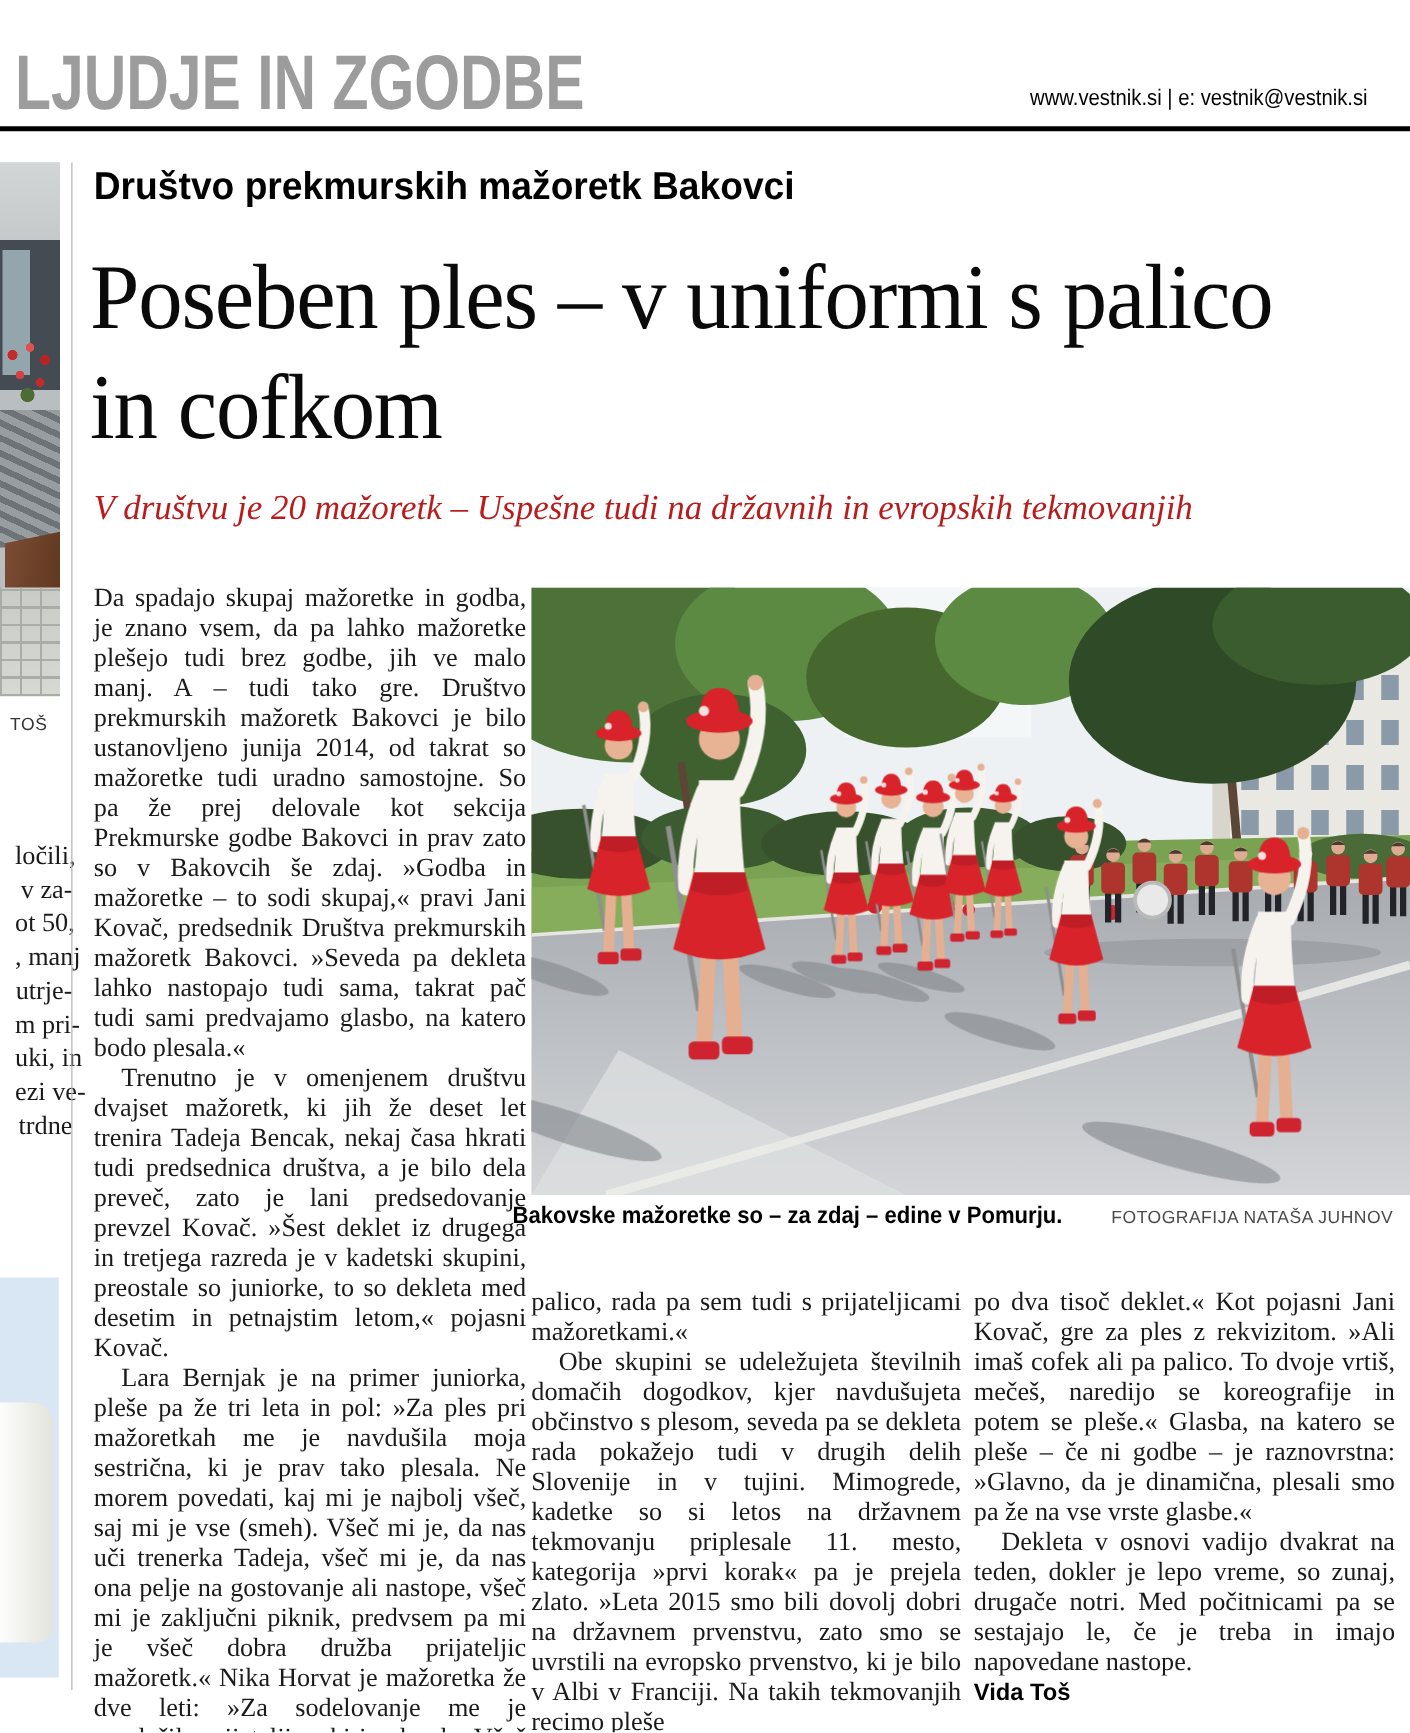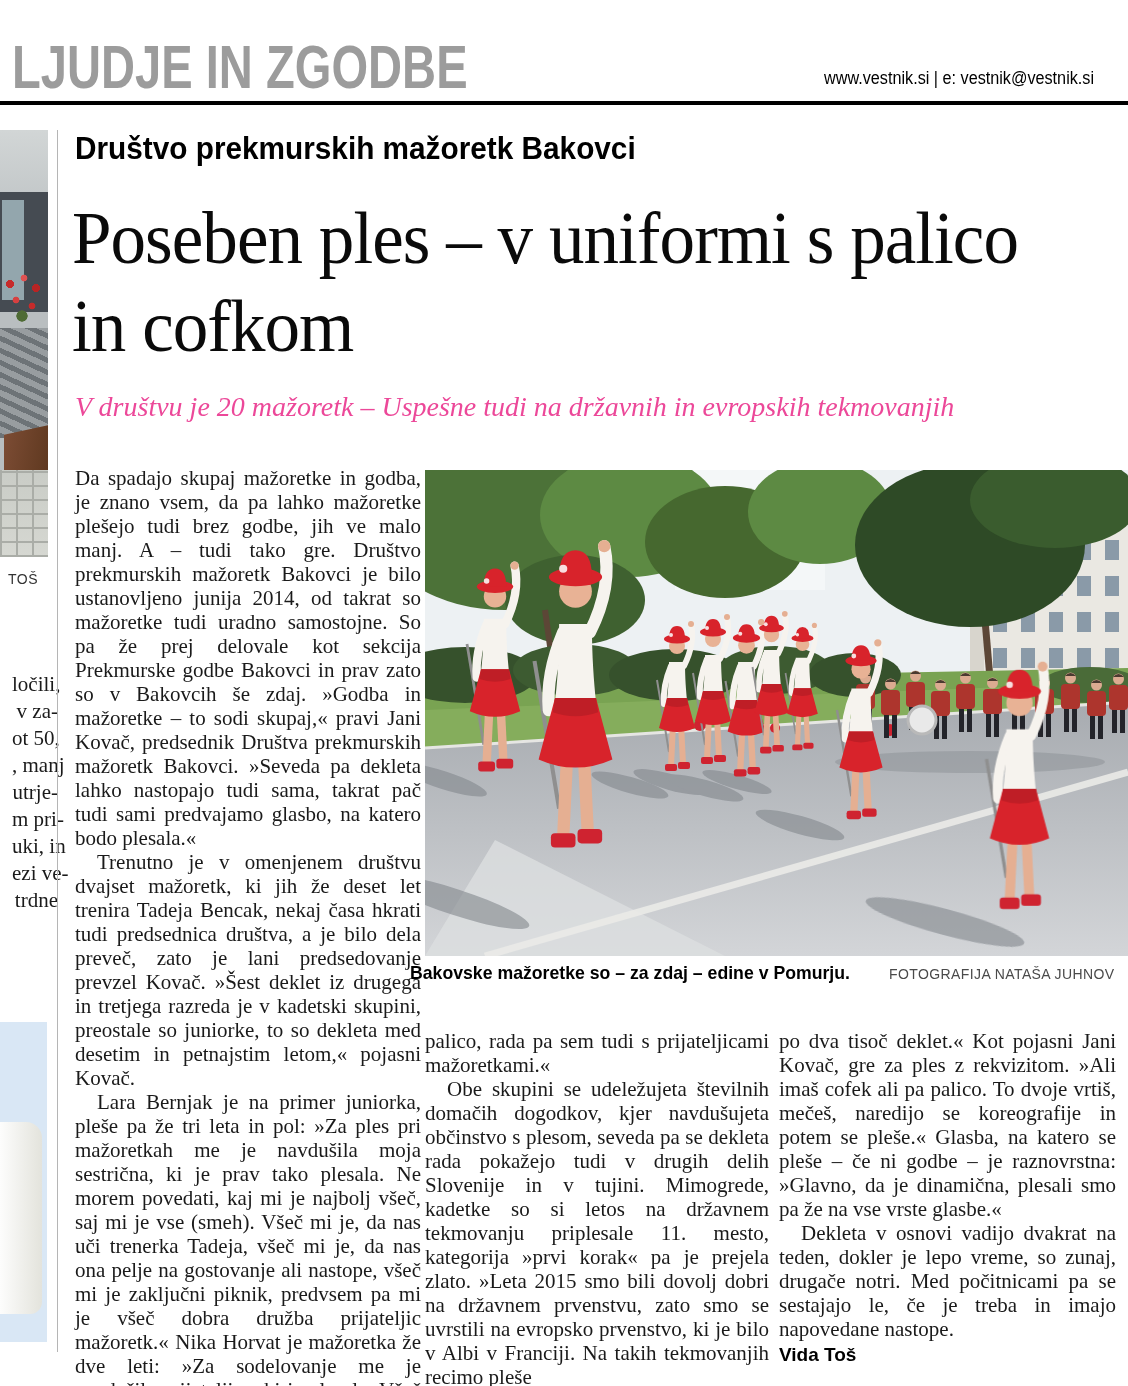--- a/index.html
+++ b/index.html
@@ -77,21 +77,21 @@
   }
   .headline {
     position: absolute; left: 72px; top: 194px; width: 1000px;
     font-family: "Liberation Serif", serif; font-weight: normal;
     font-size: 74px; line-height: 88px; color: #0a0a0a; letter-spacing: -1px;
     transform: scaleX(0.96); transform-origin: left top;
   }
   .subhead {
     position: absolute; left: 75px; top: 391px; width: 1040px;
     font-family: "Liberation Serif", serif; font-style: italic;
-    font-size: 28px; color: #ec4899; white-space: nowrap;
+    font-size: 28px; color: #b91c1c; white-space: nowrap;
   }
 
   
   .bodycol { position: absolute; font-size: 21px; line-height: 24px; text-align: justify; color:#1a1a1a; }
   .bodycol p { text-align: justify; }
   .bodycol p.indent { text-indent: 22px; }
   .col1 { left: 75px;  top: 466px;  width: 346px; height: 888px; }
   .col2 { left: 425px; top: 1029px; width: 344px; height: 326px; }
   .col3 { left: 779px; top: 1029px; width: 337px; height: 326px; }
   .byline {

